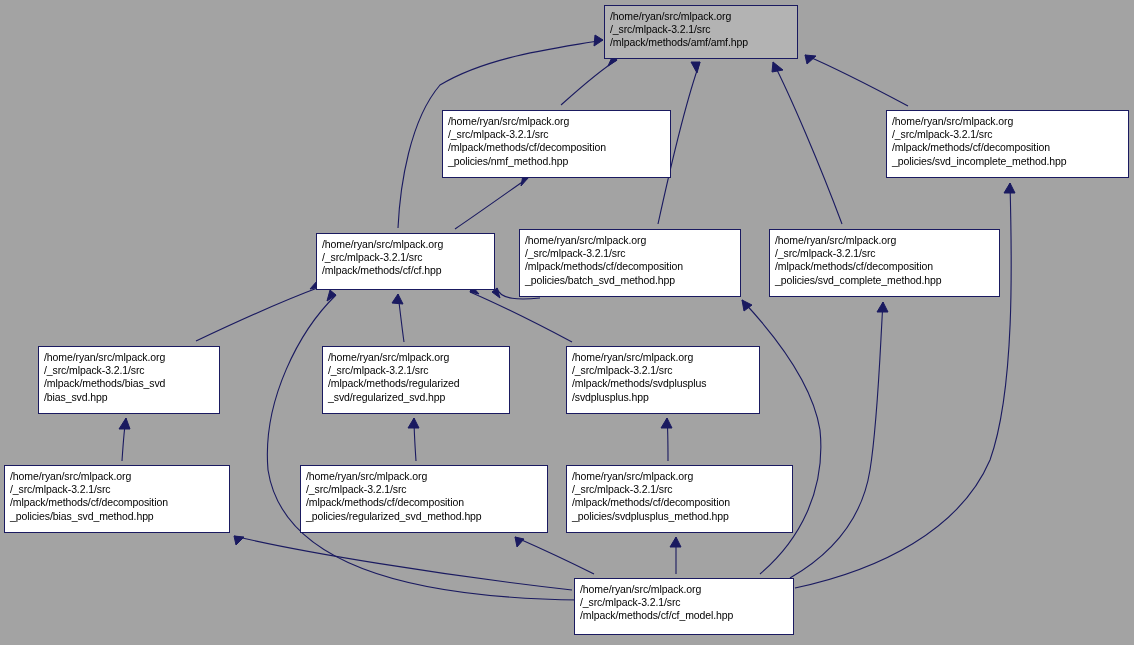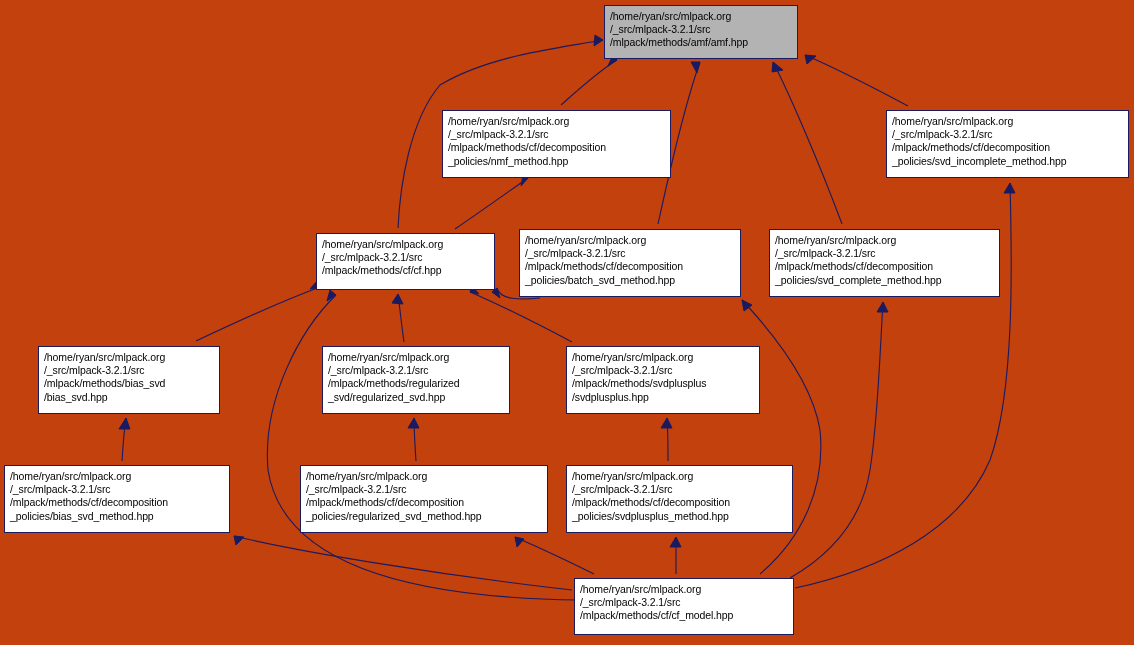--- a/index.html
+++ b/index.html
@@ -4,21 +4,21 @@
 <style>
   html, body {
     margin: 0;
     padding: 0;
     background: #ffffff;
   }
   #canvas {
     position: relative;
     width: 1134px;
     height: 645px;
-    background: #c2410c;
+    background: #a3a3a3;
     font-family: "Liberation Sans", sans-serif;
     overflow: hidden;
   }
   .node {
     position: absolute;
     box-sizing: border-box;
     border: 1px solid #1a1a60;
     background: #ffffff;
     color: #000000;
     font-size: 10.5px;

